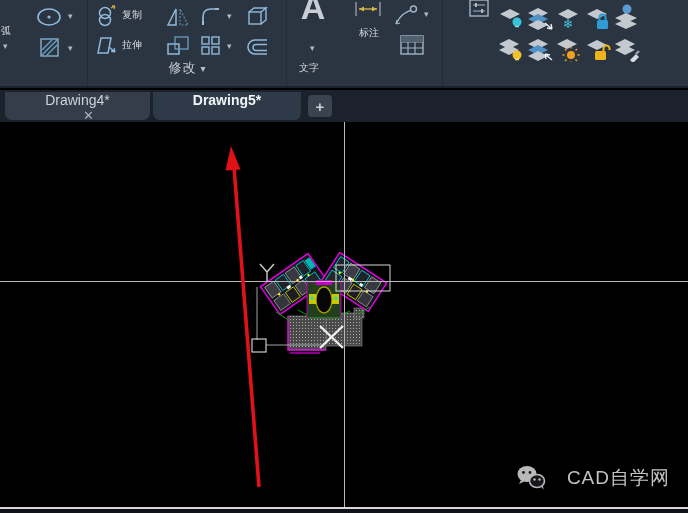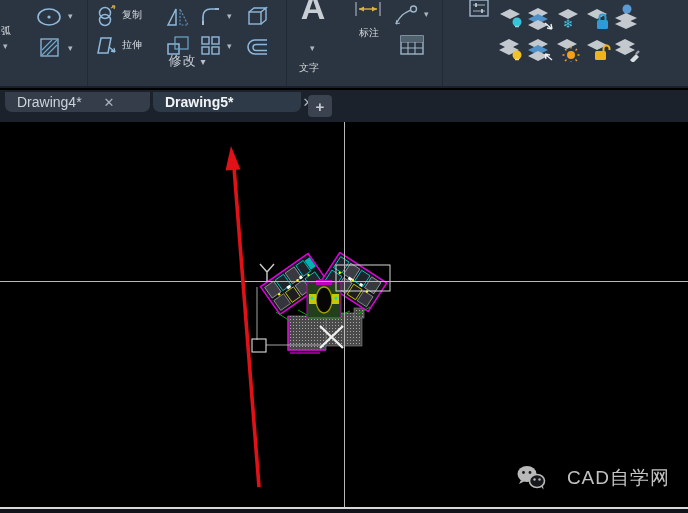--- a/index.html
+++ b/index.html
@@ -4,34 +4,34 @@
 <style>
   * { margin:0; padding:0; box-sizing:border-box; }
   html,body { width:688px; height:513px; }
   body { font-family:"Liberation Sans", sans-serif; background:#000; position:relative;
          width:688px; height:513px; overflow:hidden; }
 
   
   #ribbon { position:absolute; left:0; top:0; width:688px; height:88px;
             background:#2b3541; border-bottom:2px solid #1a212b; }
   .panel { position:absolute; top:0; height:86px; border-right:1px solid #222b35; }
-  .panel-label { position:absolute; bottom:16px; left:0; right:0; text-align:center;
+  .panel-label { position:absolute; bottom:9px; left:0; right:0; text-align:center;
                  color:#c6cdd5; font-size:13px; letter-spacing:1px; }
   .panel-label .caret { font-size:10px; color:#b9c1ca; margin-left:4px; }
   .rlabel { color:#d5dae0; font-size:10px; }
   .caret-sm { color:#aeb6bf; font-size:9px; line-height:1; }
   .ic { position:absolute; }
   .ic svg { display:block; }
   .big-a { position:absolute; overflow:hidden; height:26px; width:34px; top:0; text-align:center; }
   .big-a span { font-size:34px; color:#c9ced4; font-weight:bold; position:relative; top:-12px; }
 
   
   #tabbar { position:absolute; left:0; top:90px; width:688px; height:32px; background:#1b222c; }
-  .ftab { position:absolute; top:2px; height:20px; border-radius:0 0 7px 7px;
-          display:flex; align-items:center; padding:0 12px; cursor:pointer; }
+  .ftab { position:absolute; top:2px; height:28px; border-radius:0 0 7px 7px;
+          display:flex; align-items:center; padding:0 12px; cursor:pointer;flex-direction:column; }
   .ftab .tlabel { font-size:14px; }
   .ftab .tclose { margin-left:22px; font-size:13px; color:#aab3bd; }
   .tab-inactive { background:#343d49; }
   .tab-inactive .tlabel { color:#ccd3db; }
   .tab-active { background:#2f3a48; }
   .tab-active .tlabel { color:#f1f4f7; font-weight:bold; }
   .newtab { position:absolute; left:308px; top:5px; width:24px; height:22px; background:#3a434f;
             border-radius:4px; color:#c7ced6; font-size:15px; font-weight:bold;
             display:flex; align-items:center; justify-content:center; }
 

